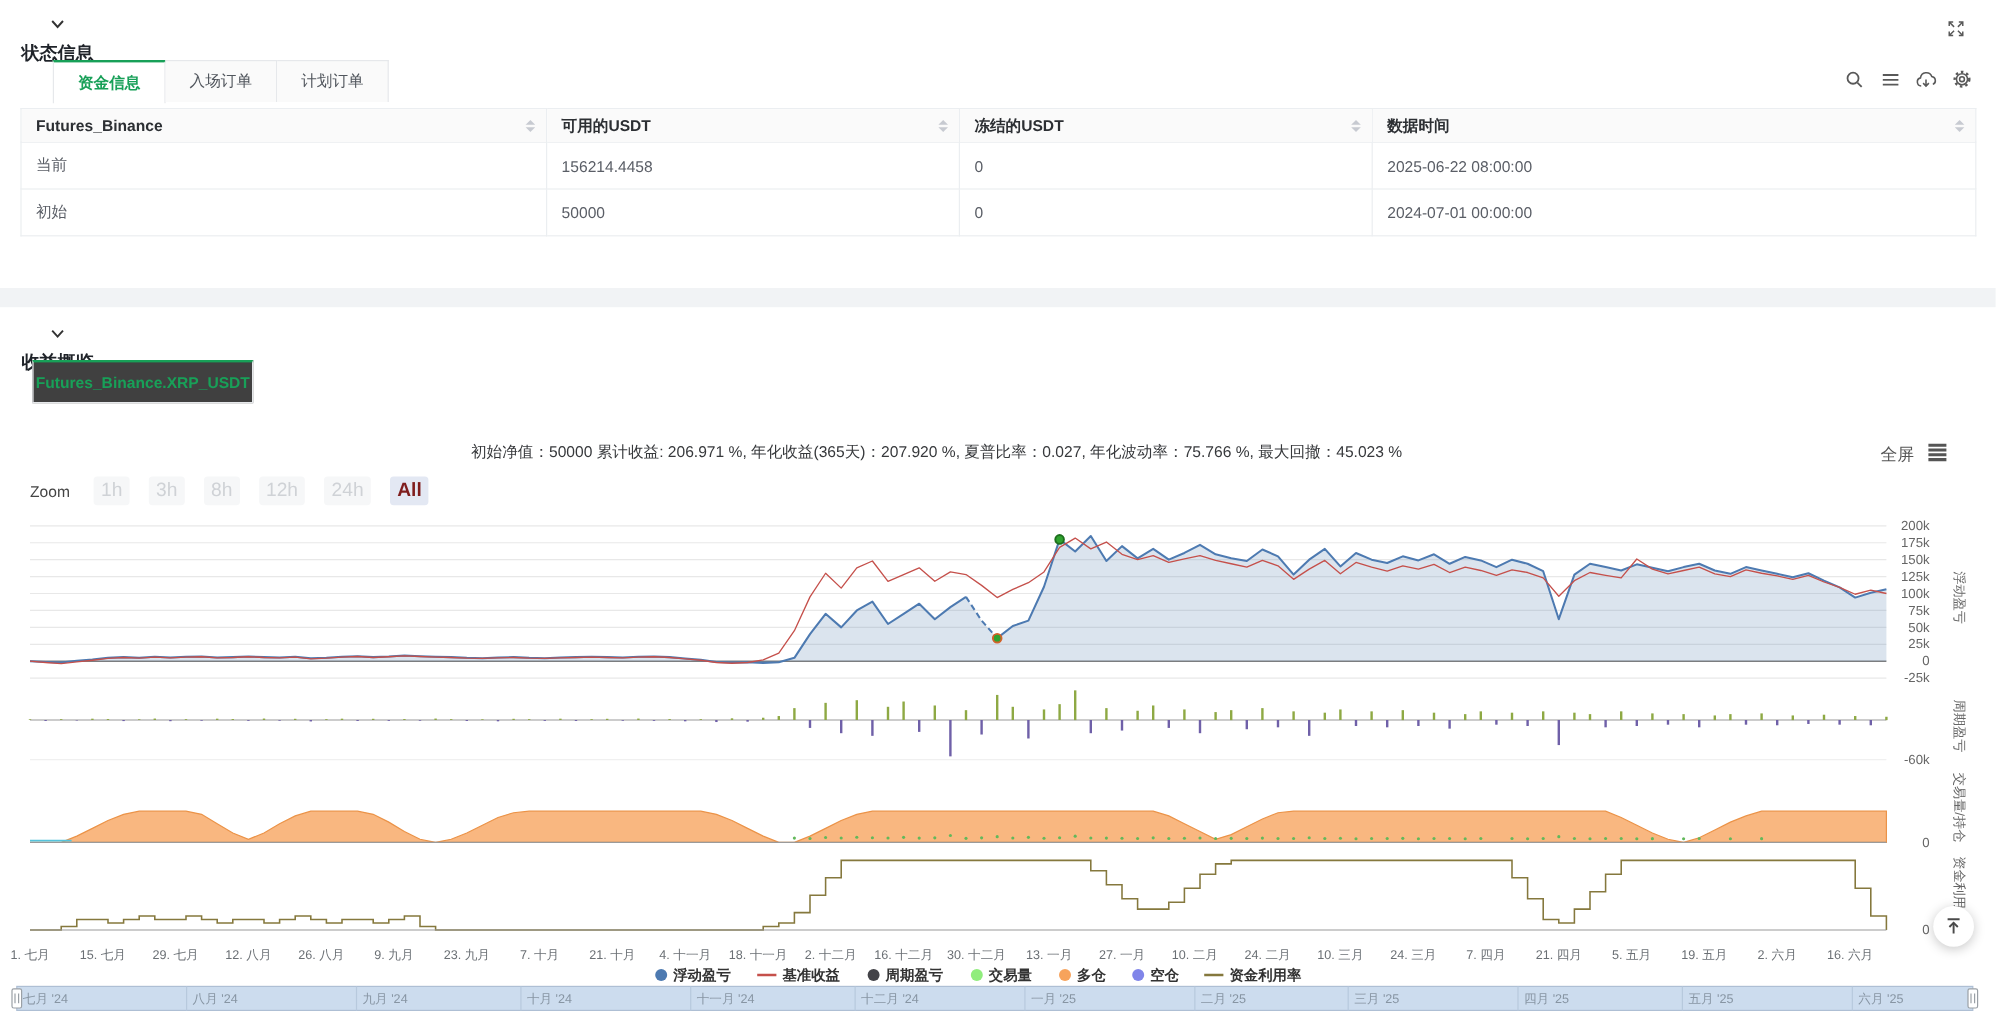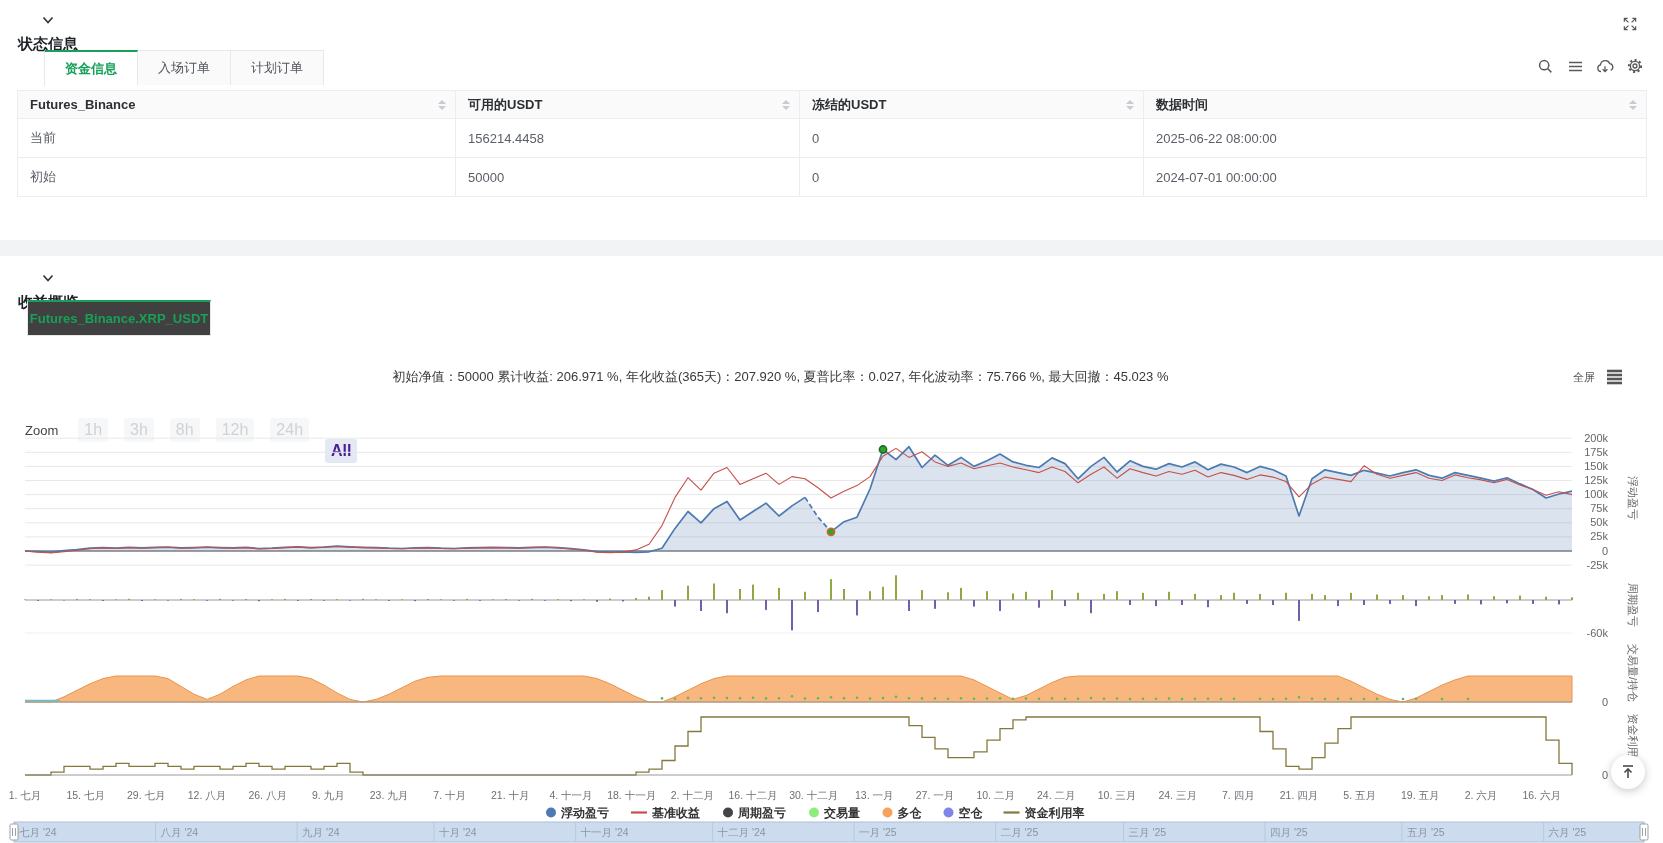--- a/index.html
+++ b/index.html
@@ -40,29 +40,29 @@
   .caret .up{border-bottom:4.5px solid #c7cad1;}
   .caret .dn{border-top:4.5px solid #c7cad1;}
   
   .ptab{
     left:17px;top:300px;width:182px;height:33px;background:#404040;
     border:1px solid #e6e8eb;border-top:2px solid var(--accent-green);
     display:flex;align-items:center;justify-content:center;
     color:var(--accent-green);font-weight:bold;font-size:13px;cursor:pointer;margin-left:10px;
   }
   #stats-line{left:13px;top:368px;width:1535px;text-align:center;font-size:13px;color:#37393c;}
-  #fullscreen-ctl{right:68px;top:370px;font-size:11px;color:#555;cursor:pointer;}
+  #fullscreen-ctl{right:68px;top:370px;font-size:14px;color:#555;cursor:pointer;}
   #chart-menu-icon{right:40px;top:369px;cursor:pointer;}
   
   #zoom-row{left:25px;top:397px;display:flex;align-items:center;gap:16px;font-size:13px;color:#333;}
   .zbtn{
     min-width:26px;padding:3px 6px;text-align:center;border-radius:3px;
     background:#f6f7f8;color:#cfd2d6;font-size:16px;cursor:pointer;border:none;
   }
-  .zbtn.active{background:#e3e8f3;color:#4c1d95;font-weight:bold;margin-top:42px;}
+  .zbtn.active{background:#e3e8f3;color:#7f1d1d;font-weight:bold;}
   #zoom-label{margin-right:4px;color:#444;}
   
   #back-top{
     left:1611px;top:755px;width:34px;height:34px;border-radius:50%;background:#fff;
     box-shadow:0 2px 10px rgba(0,0,0,0.22);display:flex;align-items:center;justify-content:center;cursor:pointer;
   }
   svg text{font-family:"Liberation Sans","DejaVu Sans",sans-serif;}
 </style>
 </head>
 <body>

